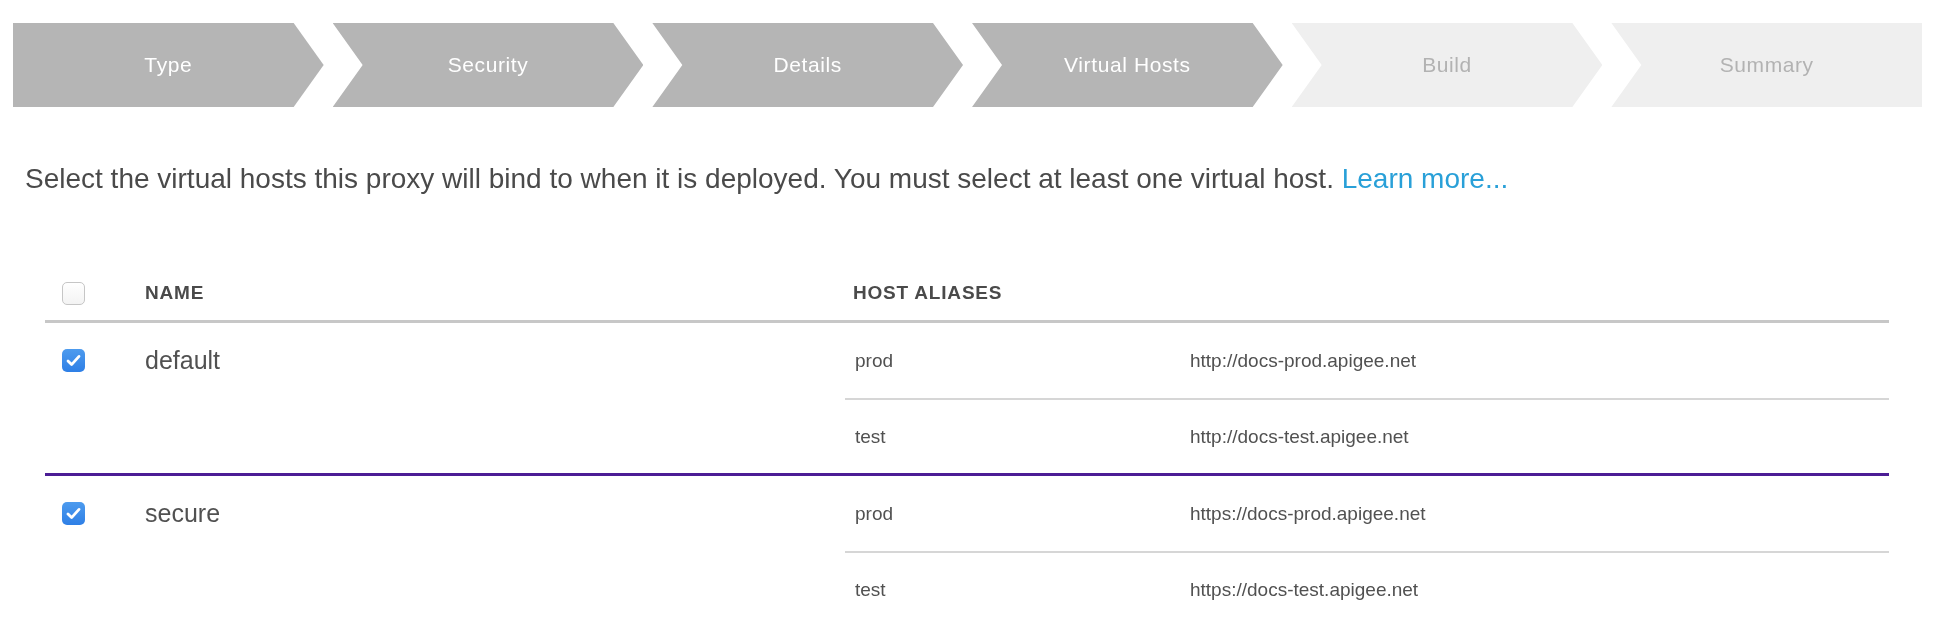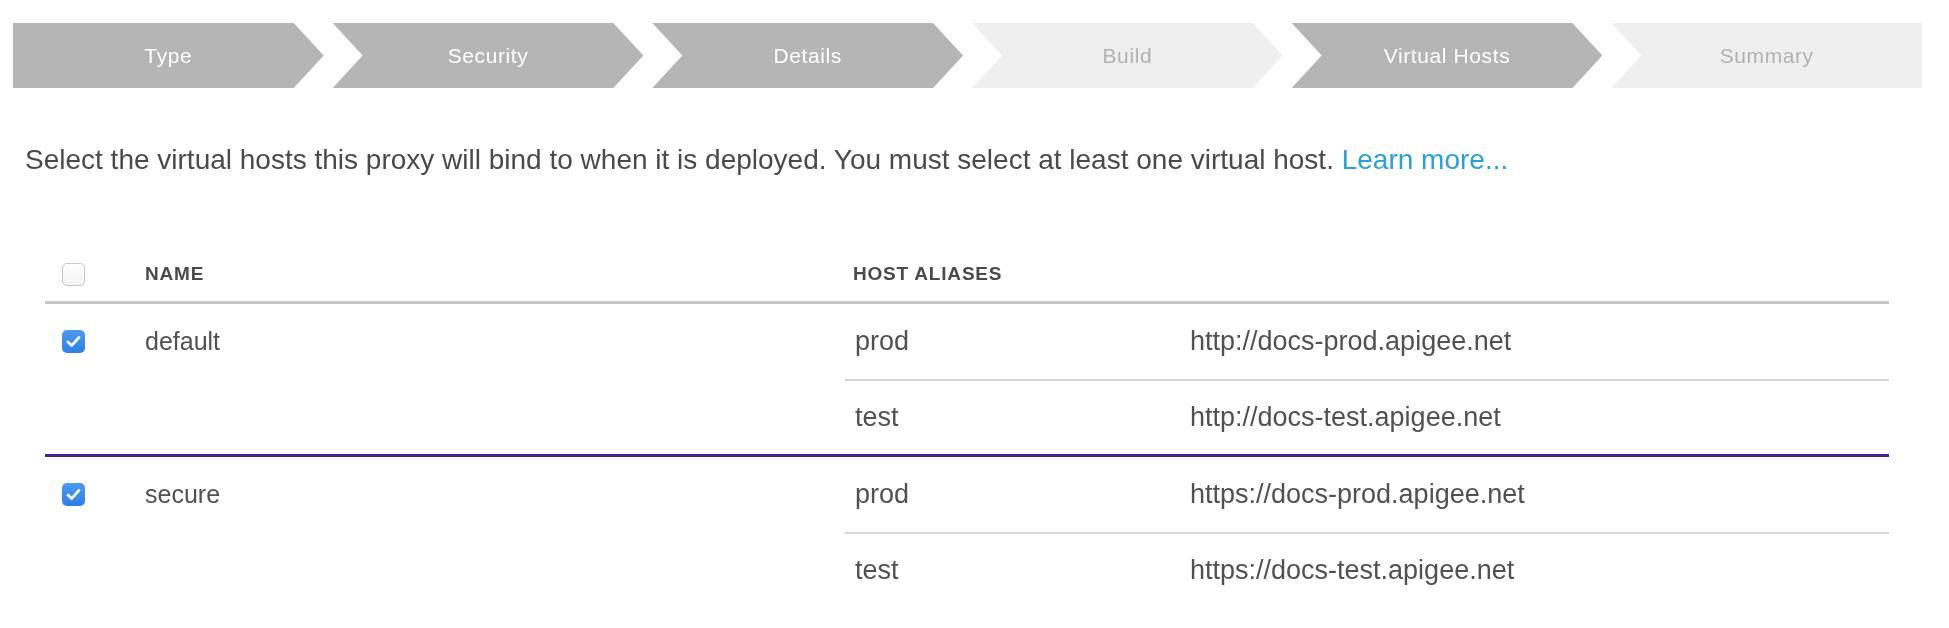--- a/index.html
+++ b/index.html
@@ -6,21 +6,21 @@
   html, body {
     width: 1949px; height: 628px;
     background: #ffffff;
     font-family: "Liberation Sans", "DejaVu Sans", sans-serif;
     overflow: hidden;
   }
 
   
   .stepper {
     margin: 23px 27px 0 13px;
-    height: 65px;
+    height: 84px;
     display: flex;
     gap: 9px;
   }
   .step {
     flex: 1 1 0;
     display: flex;
     align-items: center;
     justify-content: center;
     font-size: 21px;
     letter-spacing: 0.6px;
@@ -73,21 +73,21 @@
   .trow .cell-check, .cell-name { height: 75px; display: flex; align-items: center; }
   .cell-name { font-size: 25px; }
   .col-env  { padding-left: 10px; }
   .col-host { padding-left: 8px; }
   .cell-envs { grid-column: 3 / 5; }
   .env-row {
     display: grid;
     grid-template-columns: 337px 1fr;
     height: 75px;
     align-items: center;
-    font-size: 27px;
+    font-size: 19px;
   }
   .env-row + .env-row { border-top: 2px solid #d6d6d6; }
 
   
   .checkbox {
     width: 23px; height: 23px;
     border-radius: 5px;
     border: 1.5px solid #c6c6c6;
     background: linear-gradient(180deg, #ffffff, #f3f3f3);
     display: flex; align-items: center; justify-content: center;
@@ -106,25 +106,25 @@
 <div class="stepper">
   <div class="step done seg-first">
     <span>Type</span>
   </div>
   <div class="step done seg-mid">
     <span>Security</span>
   </div>
   <div class="step done seg-mid">
     <span>Details</span>
   </div>
+  <div class="step done seg-mid">
+    <span>Virtual Hosts</span>
+  </div>
   <div class="step future seg-mid">
     <span>Build</span>
-  </div>
-  <div class="step done seg-mid">
-    <span>Virtual Hosts</span>
   </div>
   <div class="step future seg-last">
     <span>Summary</span>
   </div>
 </div>
 
 <p class="instruction"><span>Select the virtual hosts this proxy will bind to when it is deployed. You must select at least one virtual host.</span> <a href="#">Learn more...</a></p>
 
 <div class="vh-table">
 

